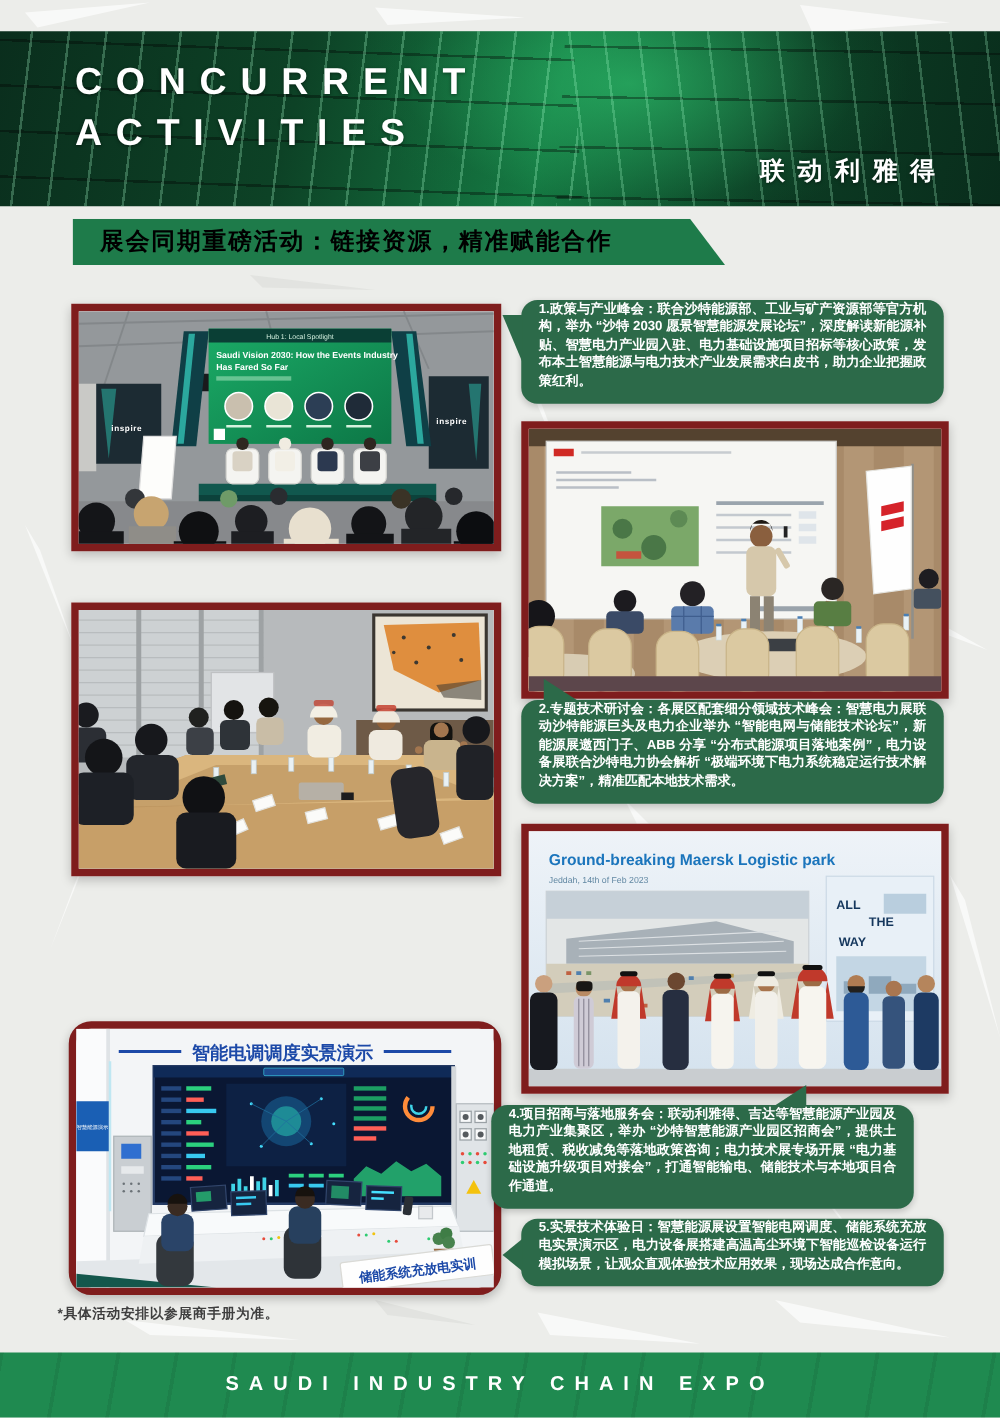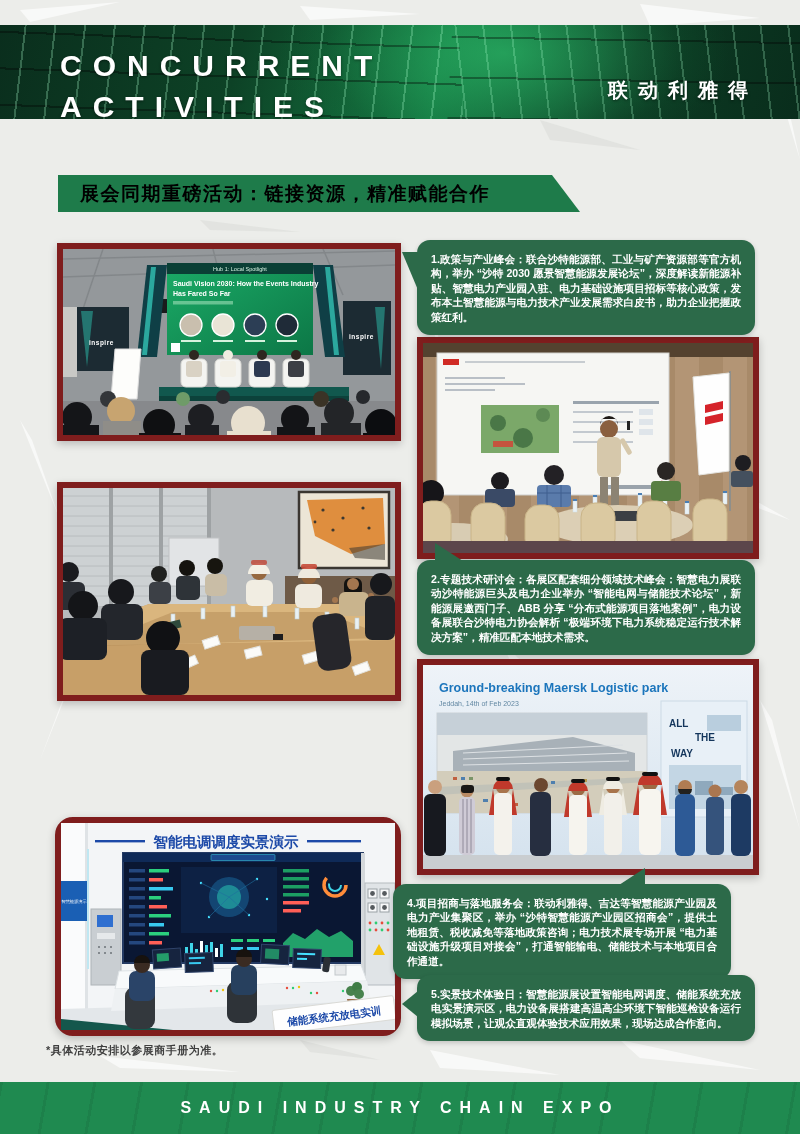--- a/index.html
+++ b/index.html
@@ -2,21 +2,21 @@
 <html><head>
 <meta charset="utf-8">
 <style>
   html,body{margin:0;padding:0;}
   body{width:800px;height:1134px;position:relative;background:#ecedea;
        font-family:"Liberation Sans",sans-serif;overflow:hidden;}
   .page{position:absolute;inset:0;}
   
   .bg-tex{position:absolute;inset:0;z-index:0;pointer-events:none;}
   
-  .hero{position:absolute;top:25px;left:0;width:800px;height:94px;z-index:1;overflow:hidden;
+  .hero{position:absolute;top:25px;left:0;width:800px;height:140px;z-index:1;overflow:hidden;
     background:
       radial-gradient(ellipse 300px 160px at 63% 30%, rgba(46,190,108,.65), rgba(20,110,60,.15) 60%, transparent 75%),
       linear-gradient(105deg,#0a2e1d 0%,#0d4226 30%,#157a43 55%,#0c3b23 78%,#092d1c 100%);}
   .hero::before{content:"";position:absolute;left:-60px;top:-40px;width:520px;height:220px;
     transform:skewY(-7deg) rotate(-3deg);
     background:
       repeating-linear-gradient(100deg, rgba(170,255,205,.28) 0 2px, transparent 2px 30px),
       repeating-linear-gradient(12deg, rgba(0,0,0,.35) 0 2px, transparent 2px 36px);}
   .hero::after{content:"";position:absolute;right:-70px;top:-30px;width:420px;height:220px;
     transform:skewY(8deg) rotate(3deg);
@@ -36,21 +36,21 @@
   .photo{position:absolute;z-index:2;background:#fff;border:6px solid #7f1d1d;
     box-shadow:0 3px 8px rgba(0,0,0,.22);box-sizing:border-box;}
   .photo svg{display:block;width:100%;height:100%;}
   #photo1{left:57px;top:243px;width:344px;height:198px;}
   #photo2{left:417px;top:337px;width:342px;height:222px;}
   #photo3{left:57px;top:482px;width:344px;height:219px;}
   #photo4{left:417px;top:659px;width:342px;height:216px;}
   #photo5{left:55px;top:817px;width:346px;height:219px;border-radius:18px;}
   
   .gbox{position:absolute;z-index:3;background:#2c6a49;color:#fff;border-radius:13px;
-    padding:12px 14px 11px;box-sizing:border-box;font-size:10.6px;font-weight:700;
+    padding:0 14px 11px;box-sizing:border-box;font-size:10.6px;font-weight:700;
     line-height:1.36;text-align:justify;box-shadow:0 2px 5px rgba(0,0,0,.18);}
   .gbox::before{content:"";position:absolute;width:0;height:0;}
   #box1{left:417px;top:240px;width:338px;}
   #box1::before{left:-15px;top:12px;border-right:16px solid #2c6a49;border-bottom:38px solid transparent;}
   #box2{left:417px;top:560px;width:338px;}
   #box2::before{top:-17px;left:18px;border-bottom:18px solid #2c6a49;border-right:28px solid transparent;}
   #box3{left:57px;top:712px;width:342px;}
   #box3::before{top:-16px;right:28px;border-bottom:17px solid #2c6a49;border-left:28px solid transparent;}
   #box4{left:393px;top:884px;width:338px;}
   #box4::before{top:-16px;left:226px;border-bottom:17px solid #2c6a49;border-left:26px solid transparent;}

